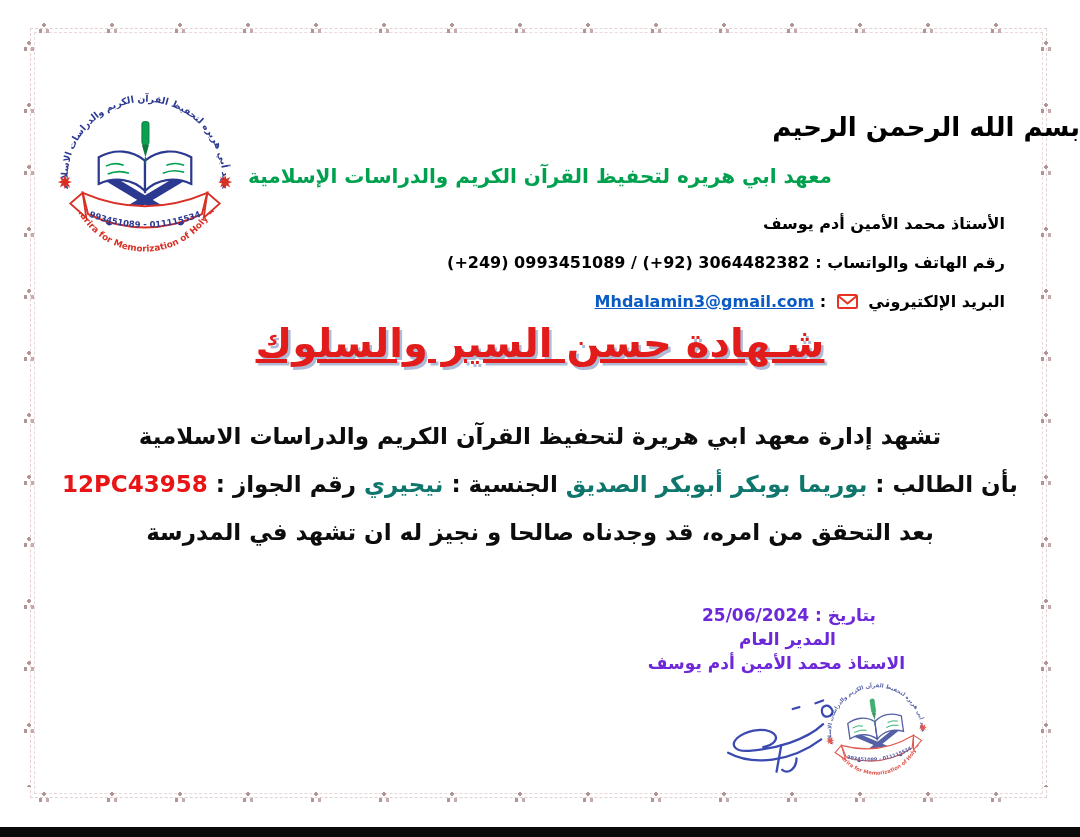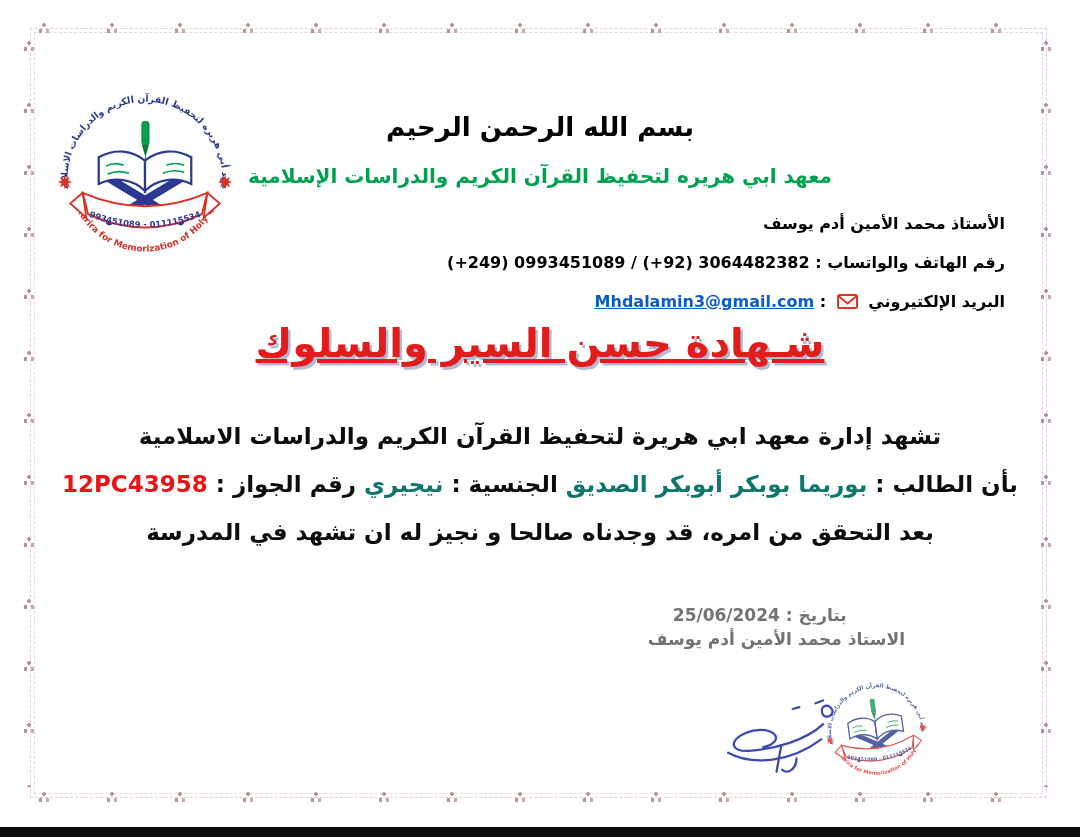--- a/index.html
+++ b/index.html
@@ -28,21 +28,21 @@
       radial-gradient(circle 2px at 9.5px 9px, #c5abab 98%, transparent 100%);
     background-size:13px 62px;background-repeat:repeat-y;
   }
   .deco-left{left:23px;} .deco-right{left:1040px;}
 
   
   .logo{position:absolute;left:56px;top:86px;}
   .stamp{position:absolute;left:824px;top:678px;opacity:.8;transform:rotate(-8deg);}
 
   
-  .bismillah{position:absolute;left:0;right:0;top:112px;text-align:center;
+  .bismillah{position:absolute;left:0;right:0;top:112px;
     font-size:26px;font-weight:bold;color:#000;}
   .institute-green{position:absolute;left:0;right:0;top:164px;text-align:center;
     font-size:20px;font-weight:bold;color:#00a14e;}
   .contact{position:absolute;top:204px;right:75px;text-align:right;direction:rtl;
     font-size:16px;font-weight:bold;line-height:39px;color:#000;}
   .contact .c1{padding-left:0;margin-left:0;padding-right:0;margin-right:0;padding-inline-start:0;padding-inline-end:32px;}
   .contact .c3{padding-inline-end:8px;}
   .contact .nums{direction:ltr;unicode-bidi:embed;}
   .env{display:inline-block;vertical-align:-2px;margin:0 5px;}
   .mail{color:#0b5bc5;text-decoration:underline;font-weight:bold;cursor:pointer;}
@@ -52,22 +52,22 @@
     font-size:40px;font-weight:bold;color:#e21b1b;
     text-shadow:2.5px 2.5px 0 #aebcd8;letter-spacing:1px;text-decoration:underline;}
 
   
   .bodytxt{position:absolute;left:40px;right:40px;top:412px;text-align:center;direction:rtl;
     font-size:23px;font-weight:bold;line-height:48px;color:#0d0d0d;}
   .blue{color:#0f766e;}
   .redtxt{color:#e81416;}
 
   
-  .footerblk{position:absolute;top:603px;right:175px;text-align:left;direction:rtl;
-    font-size:17px;font-weight:bold;line-height:24px;color:#737373;}
+  .footerblk{position:absolute;top:603px;right:175px;text-align:center;direction:rtl;
+    font-size:17px;font-weight:bold;line-height:24px;color:#6d28d9;}
   .footerblk .f1{padding-inline-end:25px;}
   .footerblk .f2{padding-inline-end:22px;}
 
   .signature{position:absolute;left:700px;top:690px;}
   .bottombar{position:absolute;left:0;right:0;bottom:0;height:10px;background:#0b0b0b;}
 </style>
 </head>
 <body>
 
 <div id="canvas">
@@ -162,20 +162,21 @@
   <div class="title">شـهادة حسن السير والسلوك</div>
 
   <div class="bodytxt">
     <div>تشهد إدارة معهد ابي هريرة لتحفيظ القرآن الكريم والدراسات الاسلامية</div>
     <div><span>بأن الطالب : </span><span class="blue">بوريما بوبكر أبوبكر الصديق</span><span> الجنسية : </span><span class="blue">نيجيري</span><span> رقم الجواز : </span><span class="redtxt" dir="ltr">12PC43958</span></div>
     <div>بعد التحقق من امره، قد وجدناه صالحا و نجيز له ان تشهد في المدرسة</div>
   </div>
 
   <div class="footerblk">
     <div class="f1">بتاريخ : 25/06/2024</div>
+    <div class="f2">المدير العام</div>
     <div class="f3">الاستاذ محمد الأمين أدم يوسف</div>
   </div>
 
   <svg class="signature" width="155" height="95" viewBox="0 0 160 100">
     <g fill="none" stroke="#3a4ab0" stroke-width="2.4" stroke-linecap="round">
       <path d="M138,22 c-4,-9 -13,-6 -11,2 c2,7 11,4 11,-2"></path>
       <path d="M120,14 l8,-3"></path>
       <path d="M96,20 l7,-2"></path>
       <path d="M128,36 c-18,17 -50,26 -78,28 c-17,1 -21,-8 -9,-16 c11,-7 27,-8 35,-2 c6,5 0,12 -11,14"></path>
       <path d="M28,66 c26,14 66,10 98,-14"></path>

